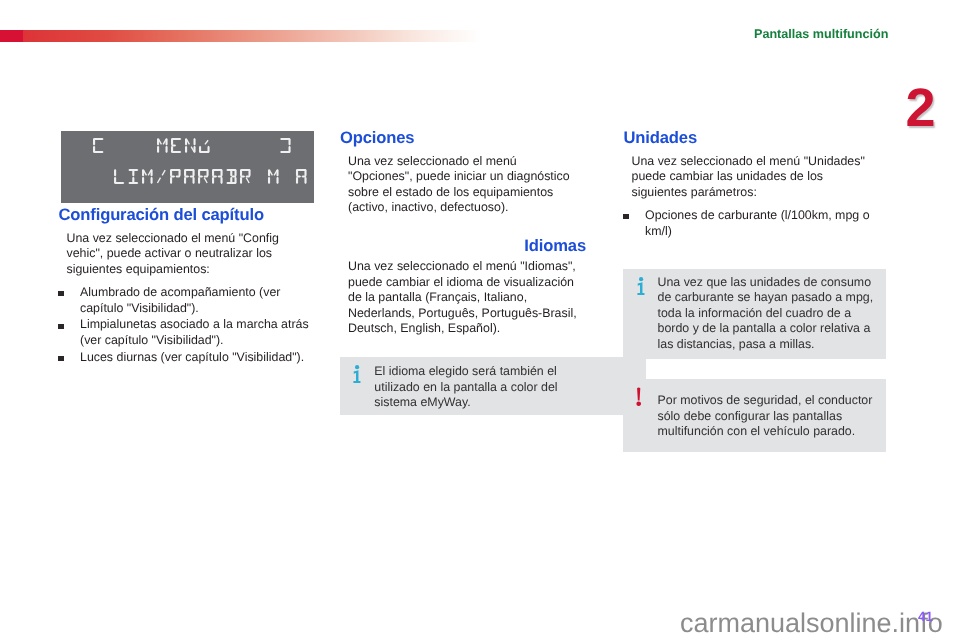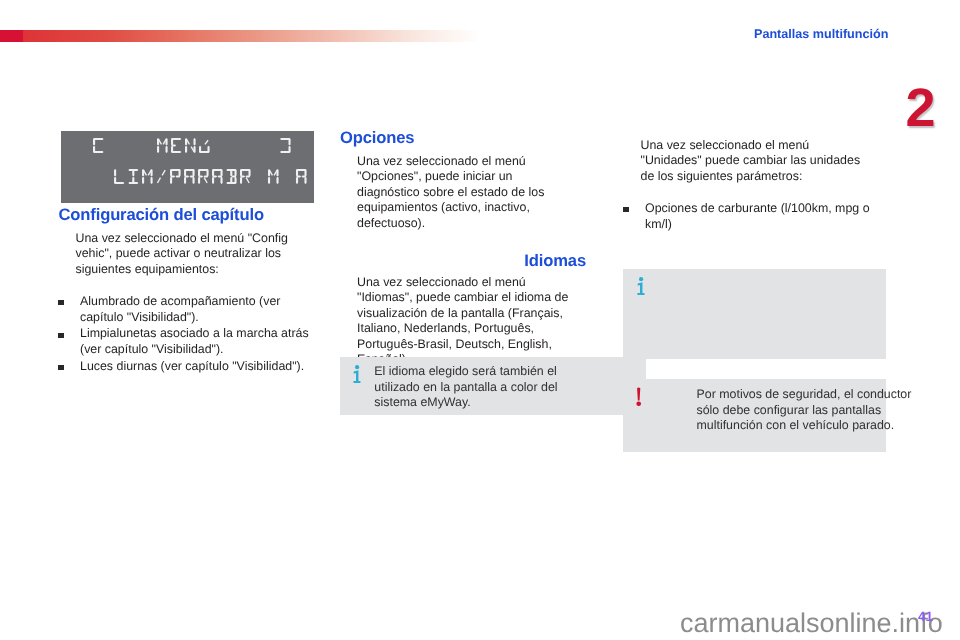--- a/index.html
+++ b/index.html
@@ -6,36 +6,36 @@
   body{width:960px;height:640px;background:#ffffff;
        font-family:"Liberation Sans",sans-serif;overflow:hidden;position:relative;
        -webkit-font-smoothing:antialiased;text-rendering:geometricPrecision;}
   .page{position:absolute;left:0;top:0;width:960px;height:640px;background:#ffffff;}
 
   
   .topbar{position:absolute;left:0;top:30px;width:481px;height:11.5px;background:#d61134;}
   .topbar .grad{position:absolute;left:23px;top:0;right:0;height:11.5px;
      background:linear-gradient(to right,#dd3338 0%,#e04b42 18%,#e5705f 34%,#eb9a88 52%,#f2c3b6 70%,#f9e6de 85%,#fdf7f4 95%,#ffffff 100%);}
   .hdr-title{position:absolute;left:754px;top:28px;font-size:12.6px;font-weight:bold;
-     color:#1d4ed8;letter-spacing:0px;white-space:nowrap;line-height:13px;}
+     color:#15803d;letter-spacing:0px;white-space:nowrap;line-height:13px;}
   .chaptab{position:absolute;left:901px;top:82.5px;width:40px;height:53.5px;background:#ffffff;}
   .chapnum{position:absolute;left:900px;top:82px;width:40px;height:54px;
      font-size:54px;font-weight:bold;color:#ce1433;line-height:53px;text-align:center;
      letter-spacing:-1px;text-shadow:1.5px 1.5px 1.6px rgba(120,120,125,0.45);}
 
   
   .lcd{position:absolute;left:61px;top:131px;width:253px;height:72px;background:#6c6e71;}
   .lcdrow{position:absolute;height:16px;}
   .lcdrow svg{display:block;}
 
   
   .col{position:absolute;font-size:12.4px;color:#231f20;line-height:15.5px;}
   .col h2{font-size:16.6px;font-weight:bold;color:#1d4ed8;margin:0;line-height:16px;
      letter-spacing:-0.15px;}
-  .col p{margin:17px;}
+  .col p{margin:8px;}
   .col p.bl{position:relative;padding-left:21.5px;margin:1.4px 0 0 0;}
   .bl::before{content:"";position:absolute;left:-0.7px;top:6.4px;width:6.2px;height:5.1px;background:#2b2728;}
 
   
   .note{position:absolute;background:#e2e3e5;}
   .note .ico{position:absolute;font-weight:bold;line-height:1;}
   .note .txt{position:absolute;font-size:12.4px;color:#323031;line-height:15.6px;}
 
   
   .foot{position:absolute;left:680px;top:610px;font-size:27px;color:#8c8c8c;letter-spacing:0px;line-height:27px;}
@@ -214,43 +214,45 @@
   </div>
 
   <div class="col" style="left:340px;top:130px;width:246px;">
     <h2>Opciones</h2>
     <p style="margin-top:7.5px;">Una vez seleccionado el menú "Opciones", puede iniciar un diagnóstico sobre el estado de los equipamientos (activo, inactivo, defectuoso).</p>
     <h2 style="margin-top:22px;text-align:right;">Idiomas</h2>
     <p style="margin-top:5.8px;">Una vez seleccionado el menú "Idiomas", puede cambiar el idioma de visualización de la pantalla (Français, Italiano, Nederlands, Português, Português-Brasil, Deutsch, English, Español).</p>
   </div>
 
   <div class="col" style="left:623.5px;top:130px;width:254px;">
+    <h2>Unidades</h2>
     <p style="margin-top:7.5px;">Una vez seleccionado el menú "Unidades" puede cambiar las unidades de los siguientes parámetros:</p>
     <p class="bl">Opciones de carburante (l/100km, mpg o km/l)</p>
   </div>
 
   <div class="note" style="left: 340px; top: 357px; width: 306px; height: 58px; background-color: rgb(226, 227, 229);">
     <span class="ico infoico" style="left:13.3px;top:8.1px;"><svg width="8" height="18.2" viewBox="0 0 44 100" xmlns="http://www.w3.org/2000/svg">
           <circle cx="22.5" cy="12" r="11.5" fill="#2badd4"></circle>
           <path d="M4 35.5 L30 29 L30 88 L41 88 L41 100 L2.5 100 L2.5 88 L16.5 88 L16.5 44.5 L4 47.5 Z" fill="#2badd4"></path>
         </svg></span>
     <span class="txt" style="left:34.3px;top:7.3px;width:218px;">El idioma elegido será también el utilizado en la pantalla a color del sistema eMyWay.</span>
   </div>
 
   <div class="note" style="left: 623px; top: 269px; width: 263px; height: 90px; background-color: rgb(226, 227, 229);">
     <span class="ico infoico" style="left:13.6px;top:7.6px;"><svg width="8" height="18.2" viewBox="0 0 44 100" xmlns="http://www.w3.org/2000/svg">
           <circle cx="22.5" cy="12" r="11.5" fill="#2badd4"></circle>
           <path d="M4 35.5 L30 29 L30 88 L41 88 L41 100 L2.5 100 L2.5 88 L16.5 88 L16.5 44.5 L4 47.5 Z" fill="#2badd4"></path>
         </svg></span>
+    <span class="txt" style="left:34.5px;top:5.5px;width:219px;">Una vez que las unidades de consumo de carburante se hayan pasado a mpg, toda la información del cuadro de a bordo y de la pantalla a color relativa a las distancias, pasa a millas.</span>
   </div>
 
   <div class="note" style="left: 623px; top: 379px; width: 263px; height: 73px; background-color: rgb(226, 227, 229);">
     <span class="ico warnico" style="left:13px;top:7.7px;"><svg width="5.4" height="19.4" viewBox="0 0 28 100" xmlns="http://www.w3.org/2000/svg">
           <path d="M5.5 6 Q14 -2 22.5 6 L18.5 70 L9.5 70 Z" fill="#d0102f"></path>
           <ellipse cx="14" cy="87" rx="12" ry="11.5" fill="#d0102f"></ellipse>
         </svg></span>
-    <span class="txt" style="left:34.5px;top:8px;width:219px;margin-left:39px;">Por motivos de seguridad, el conductor sólo debe configurar las pantallas multifunción con el vehículo parado.</span>
+    <span class="txt" style="left:34.5px;top:14px;width:219px;">Por motivos de seguridad, el conductor sólo debe configurar las pantallas multifunción con el vehículo parado.</span>
   </div>
 
   <div class="foot">carmanualsonline.info</div>
   <div class="pgnum">41</div>
 
 </div>
 
 </body></html>

